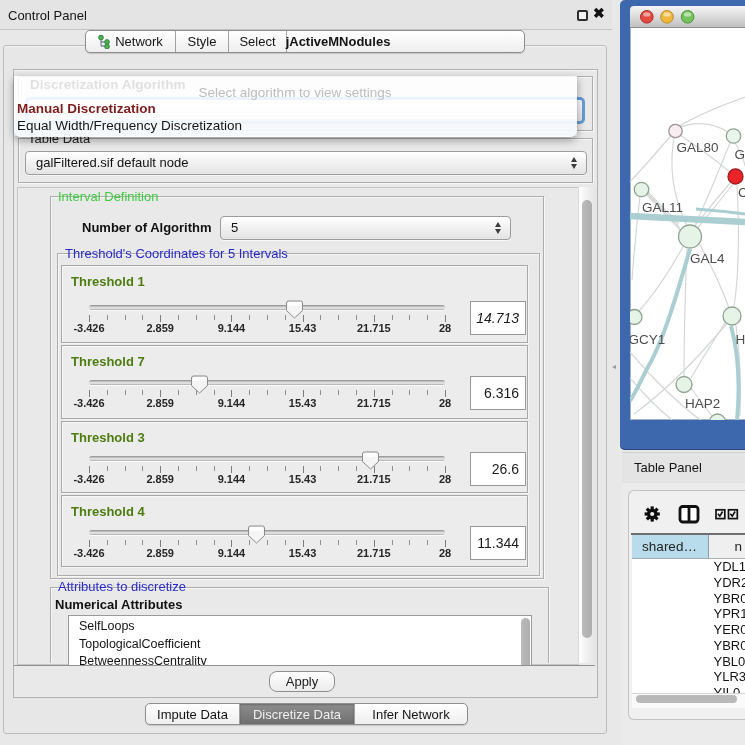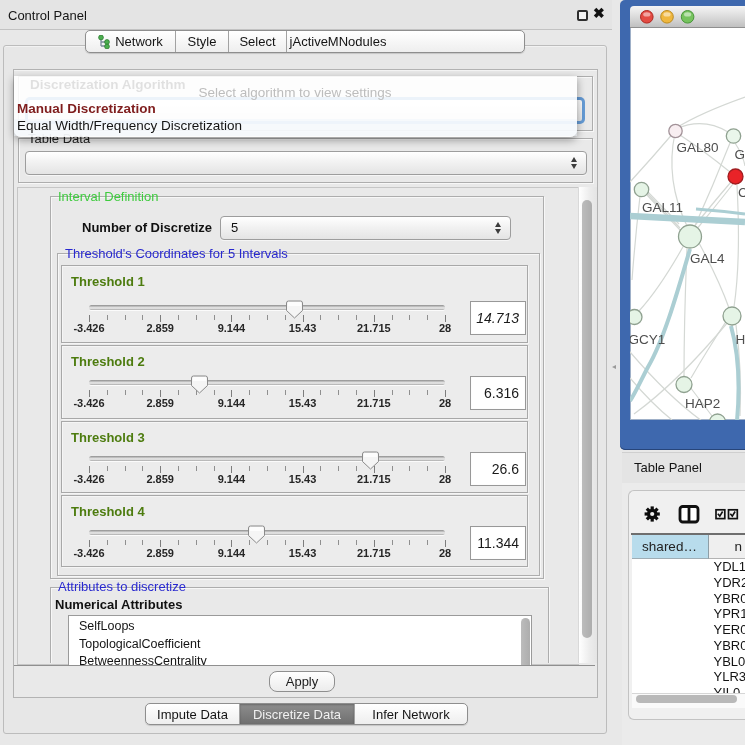--- a/index.html
+++ b/index.html
@@ -55,44 +55,45 @@
   <div class="s" style="width:89px;flex:none;">
     <svg width="13" height="14" viewBox="0 0 13 14" style="margin-right:4px;">
       <path d="M3 3 L3 11 M3 7 L8 7 M3 11 L8 11" stroke="#7a8a9a" stroke-width="1.3" fill="none"></path>
       <circle cx="3" cy="2.5" r="2.4" fill="#4caf50" stroke="#2e7d32" stroke-width="0.8"></circle>
       <circle cx="9" cy="7" r="2.4" fill="#4caf50" stroke="#2e7d32" stroke-width="0.8"></circle>
       <circle cx="9" cy="11.5" r="2.4" fill="#4caf50" stroke="#2e7d32" stroke-width="0.8"></circle>
     </svg>
     Network</div>
   <div class="s" style="width:52px;flex:none;">Style</div>
   <div class="s" style="width:57px;flex:none;">Select</div>
-  <div class="s" style="width:102px;flex:none;">jActiveMNodules</div>
+  <div class="s" style="width:102px;flex:none;font-weight:bold;">jActiveMNodules</div>
 </div>
 
 <div class="abs" style="left:13px;top:69px;width:583px;height:627px;border:1px solid #b3b3b3;background:#e9e9e9;box-shadow:inset 0 1px 0 #f4f4f4;"></div>
 
 <div class="etched abs" style="left:18px;top:76px;width:573px;height:53px;"></div>
 <div class="glabel bold" style="left:28px;top:77px;color:#000;font-size:13.5px;">Discretization Algorithm</div>
 <div class="abs" style="left:25px;top:97px;width:554px;height:21px;border-radius:5px;background:linear-gradient(#fff,#e6e6e6);border:3.5px solid rgba(85,145,210,.9);"></div>
 
 <div class="etched abs" style="left:18px;top:138px;width:573px;height:43px;"></div>
 <div class="glabel" style="left:26px;top:131px;color:#222;">Table Data</div>
 <div class="combo" style="left:25px;top:151px;width:560px;height:22px;">
+  <div class="ctext">galFiltered.sif default node</div>
     <div class="updown"></div>
 </div>
 
 <div class="abs" style="left:17px;top:187px;width:561px;height:476px;border:1px solid #c6c6c6;border-right:none;background:#e9e9e9;overflow:hidden;">
 </div>
 
 <div class="scrollV" style="left:578px;top:187px;width:18px;height:476px;"></div>
 <div class="vthumb" style="left:582px;top:200px;width:10px;height:438px;"></div>
 
 <div class="etched abs" style="left:50px;top:196px;width:492px;height:381px;"></div>
 <div class="glabel" style="left:56px;top:189px;color:#3ecb3e;">Interval Definition</div>
-<div class="abs bold" style="left:82px;top:220px;font-size:13px;color:#111;">Number of Discretize</div>
+<div class="abs bold" style="left:82px;top:220px;font-size:13px;color:#111;">Number of Algorithm</div>
 <div class="combo" style="left:220px;top:216px;width:289px;height:22px;">
   <div class="ctext">5</div>
     <div class="updown"></div>
 </div>
 
 <div class="etched abs" style="left:57px;top:253px;width:481px;height:321px;"></div>
 <div class="glabel" style="left:63px;top:246px;color:#2929cf;">Threshold's Coordinates for 5 Intervals</div>
 
 <div class="tpanel abs" style="left:61px;top:265px;width:465px;height:76px;">
   <div class="ptitle">Threshold 1</div>
@@ -124,21 +125,21 @@
     <div style="position:absolute;left:383.0px;top:49px;width:1px;height:7px;background:#7d7d7d;"></div>
   <div class="ticklbl" style="left:27.0px;top:56px;">-3.426</div>
   <div class="ticklbl" style="left:98.2px;top:56px;">2.859</div>
   <div class="ticklbl" style="left:169.4px;top:56px;">9.144</div>
   <div class="ticklbl" style="left:240.6px;top:56px;">15.43</div>
   <div class="ticklbl" style="left:311.8px;top:56px;">21.715</div>
   <div class="ticklbl" style="left:383.0px;top:56px;">28</div>
   <div class="field" style="left:408px;top:34.5px;font-style:italic;">14.713</div>
 </div>
 <div class="tpanel abs" style="left:61px;top:345px;width:465px;height:72px;">
-  <div class="ptitle">Threshold 2</div>
+  <div class="ptitle">Threshold 7</div>
   <div class="track" style="left:27.0px;top:33.5px;width:356.0px;"></div>
   <svg class="thumb" style="left:128.9px;top:29px;" width="17" height="19" viewBox="0 0 17 19">
     <path d="M2.5,1 h12 a2,2 0 0 1 2,2 v7.5 L8.5,18 L0.5,10.5 V3 a2,2 0 0 1 2,-2 z" fill="#f5f5f5" stroke="#8a8a8a" stroke-width="1"></path>
     <path d="M3,2 h11 a1,1 0 0 1 1,1 v3 h-13 v-3 a1,1 0 0 1 1,-1 z" fill="#ffffff" opacity="0.8"></path>
   </svg>
   <div style="position:absolute;left:27.0px;top:44px;width:1px;height:7px;background:#7d7d7d;"></div>
     <div style="position:absolute;left:44.8px;top:44px;width:1px;height:5px;background:#8f8f8f;"></div>
     <div style="position:absolute;left:62.6px;top:44px;width:1px;height:5px;background:#8f8f8f;"></div>
     <div style="position:absolute;left:80.4px;top:44px;width:1px;height:5px;background:#8f8f8f;"></div>
     <div style="position:absolute;left:98.2px;top:44px;width:1px;height:7px;background:#7d7d7d;"></div>

